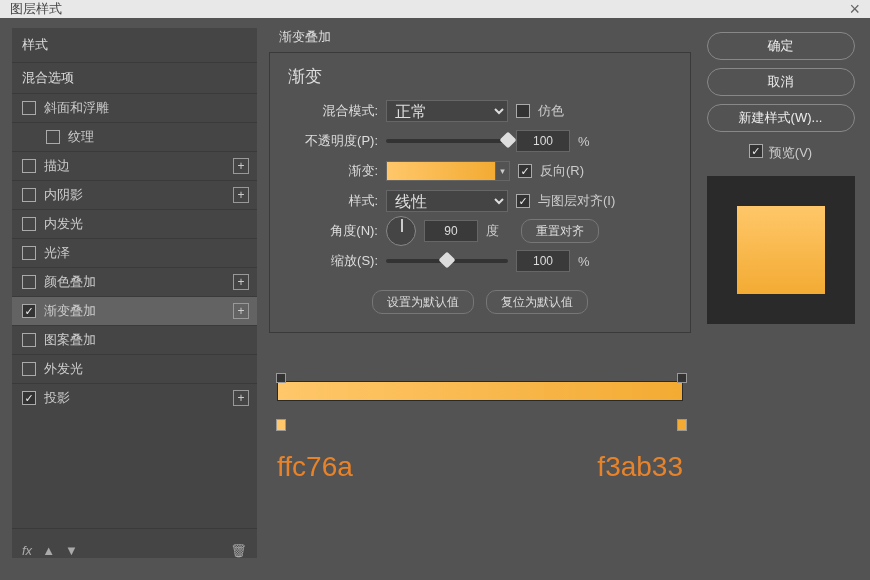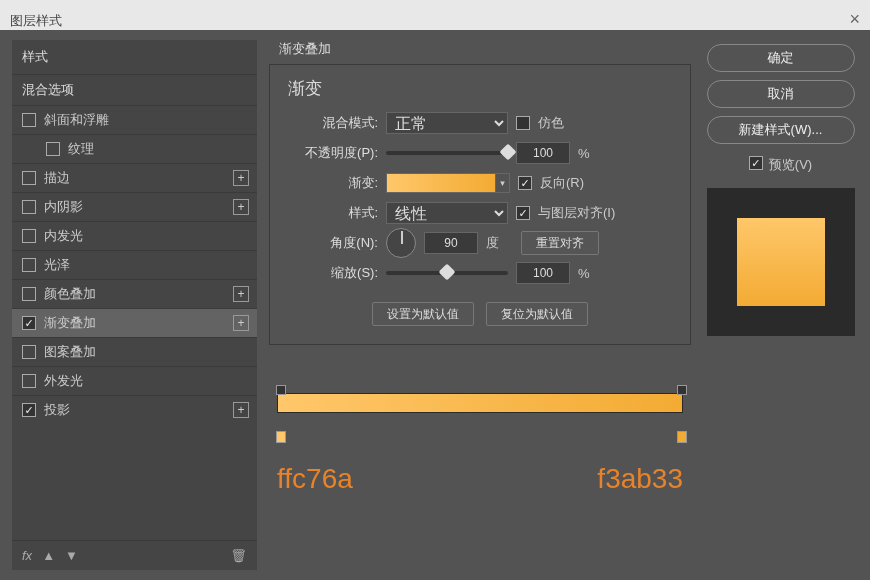--- a/index.html
+++ b/index.html
@@ -1,48 +1,48 @@
 <!DOCTYPE html>
 <html><head>
 <meta charset="utf-8">
 <style>
 * { box-sizing: border-box; margin: 0; padding: 0; font-family: "Microsoft YaHei", sans-serif; }
 body { background: #535353; width: 870px; height: 580px; overflow: hidden; color: #ccc; font-size: 13px; }
-.titlebar { height: 30px; background: #e8e8e8; display: flex; align-items: flex-end; padding: 0 10px; color: #444; font-size: 13px; }
+.titlebar { height: 18px; background: #e8e8e8; display: flex; align-items: center; padding: 0 10px; color: #444; font-size: 13px; }
 .titlebar .close { margin-left: auto; font-size: 18px; color: #666; cursor: pointer; }
 .body { display: flex; height: 550px; padding: 10px 12px; gap: 12px; }
 .left-panel { width: 245px; background: #454545; display: flex; flex-direction: column; }
 .left-header { padding: 8px 10px; color: #ddd; font-size: 13px; }
 .left-sub { padding: 6px 10px; color: #ddd; font-size: 13px; border-top: 1px solid #3a3a3a; }
 .style-list { flex: 1; }
 .style-row { display: flex; align-items: center; height: 29px; padding: 0 8px 0 10px; border-top: 1px solid #3a3a3a; }
 .style-row.indent { padding-left: 34px; }
 .style-row.selected { background: #636363; }
 .cb { width: 14px; height: 14px; border: 1px solid #aaa; background: #454545; display: inline-flex; align-items: center; justify-content: center; margin-right: 8px; font-size: 11px; color: #eee; }
 .cb.checked { background: #333; }
 .cb.checked::after { content: "✓"; }
 .plus { margin-left: auto; width: 16px; height: 16px; border: 1px solid #999; display: inline-flex; align-items: center; justify-content: center; font-size: 12px; color: #ccc; }
-.left-footer { height: 30px; border-top: 1px solid #3a3a3a; display: flex; align-items: center; padding: 0 10px; gap: 10px; color: #aaa; }
+.left-footer { height: 30px; border-top: 1px solid #3a3a3a; display: flex; align-items: flex-end; padding: 0 10px; gap: 10px; color: #aaa; }
 .left-footer .trash { margin-left: auto; }
 .center-panel { flex: 1; position: relative; }
 .section-title { color: #ddd; font-size: 13px; margin-left: 10px; }
 .options-box { border: 1px solid #3a3a3a; margin-top: 6px; padding: 12px 18px 18px 18px; }
 .sub-title { color: #ddd; font-size: 17px; margin-bottom: 8px; }
 .row { display: flex; align-items: center; height: 30px; gap: 8px; }
 .label { width: 90px; text-align: right; color: #ddd; }
 select { background: #444; color: #ddd; border: 1px solid #666; height: 22px; font-size: 16px; padding: 0 4px; }
 .slider-track { height: 4px; background: #333; position: relative; border-radius: 2px; }
 .slider-thumb { position: absolute; top: -5px; width: 12px; height: 12px; background: #ddd; border-radius: 2px; transform: translateX(-50%) rotate(45deg); }
 .num-input { width: 54px; height: 22px; background: #3a3a3a; border: 1px solid #666; color: #ddd; text-align: center; font-size: 12px; }
 .grad-swatch { width: 110px; height: 20px; border: 1px solid #666; cursor: pointer; }
 .smallcb { width: 14px; height: 14px; border: 1px solid #aaa; display: inline-flex; align-items: center; justify-content: center; font-size: 11px; background: #333; }
 .smallcb.checked::after { content: "✓"; color: #eee; }
 .angle-dial { width: 30px; height: 30px; border: 1px solid #888; border-radius: 50%; position: relative; background: #454545; }
 .angle-dial::after { content: ""; position: absolute; width: 2px; height: 13px; background: #ccc; left: 14px; top: 2px; transform-origin: bottom center; }
-.btn-small { height: 24px; padding: 0 14px; background: #555; border: 1px solid #777; color: #ddd; font-size: 12px; cursor: pointer; border-radius: 2px; }
+.btn-small { height: 24px; padding: 0 14px; background: #555; border: 1px solid #777; color: #ddd; font-size: 12px; cursor: pointer; border-radius: 10px; }
 .defaults-row { display: flex; justify-content: center; gap: 12px; margin-top: 14px; }
 .grad-editor { margin-top: 48px; position: relative; height: 40px; }
 .grad-bar { height: 20px; border: 1px solid #2a2a2a; margin: 0 8px; }
 .stop-top { position: absolute; top: -8px; width: 10px; height: 10px; background: #333; border: 1px solid #999; transform: translateX(-50%); }
 .stop-bot { position: absolute; bottom: -10px; width: 10px; height: 12px; border: 1px solid #999; transform: translateX(-50%); }
 .color-codes { display: flex; justify-content: space-between; margin-top: 30px; padding: 0 8px; font-size: 28px; font-weight: 500; }
 .right-panel { width: 155px; display: flex; flex-direction: column; align-items: center; gap: 8px; padding-top: 4px; }
 .btn-main { width: 148px; height: 28px; border: 1px solid #888; background: #535353; color: #eee; border-radius: 14px; font-size: 13px; cursor: pointer; }
 .preview-cb { display: flex; align-items: flex-start; gap: 6px; margin-top: 4px; }
 .preview-box { width: 148px; height: 148px; background: #2a2a2a; display: flex; align-items: center; justify-content: center; margin-top: 6px; }

